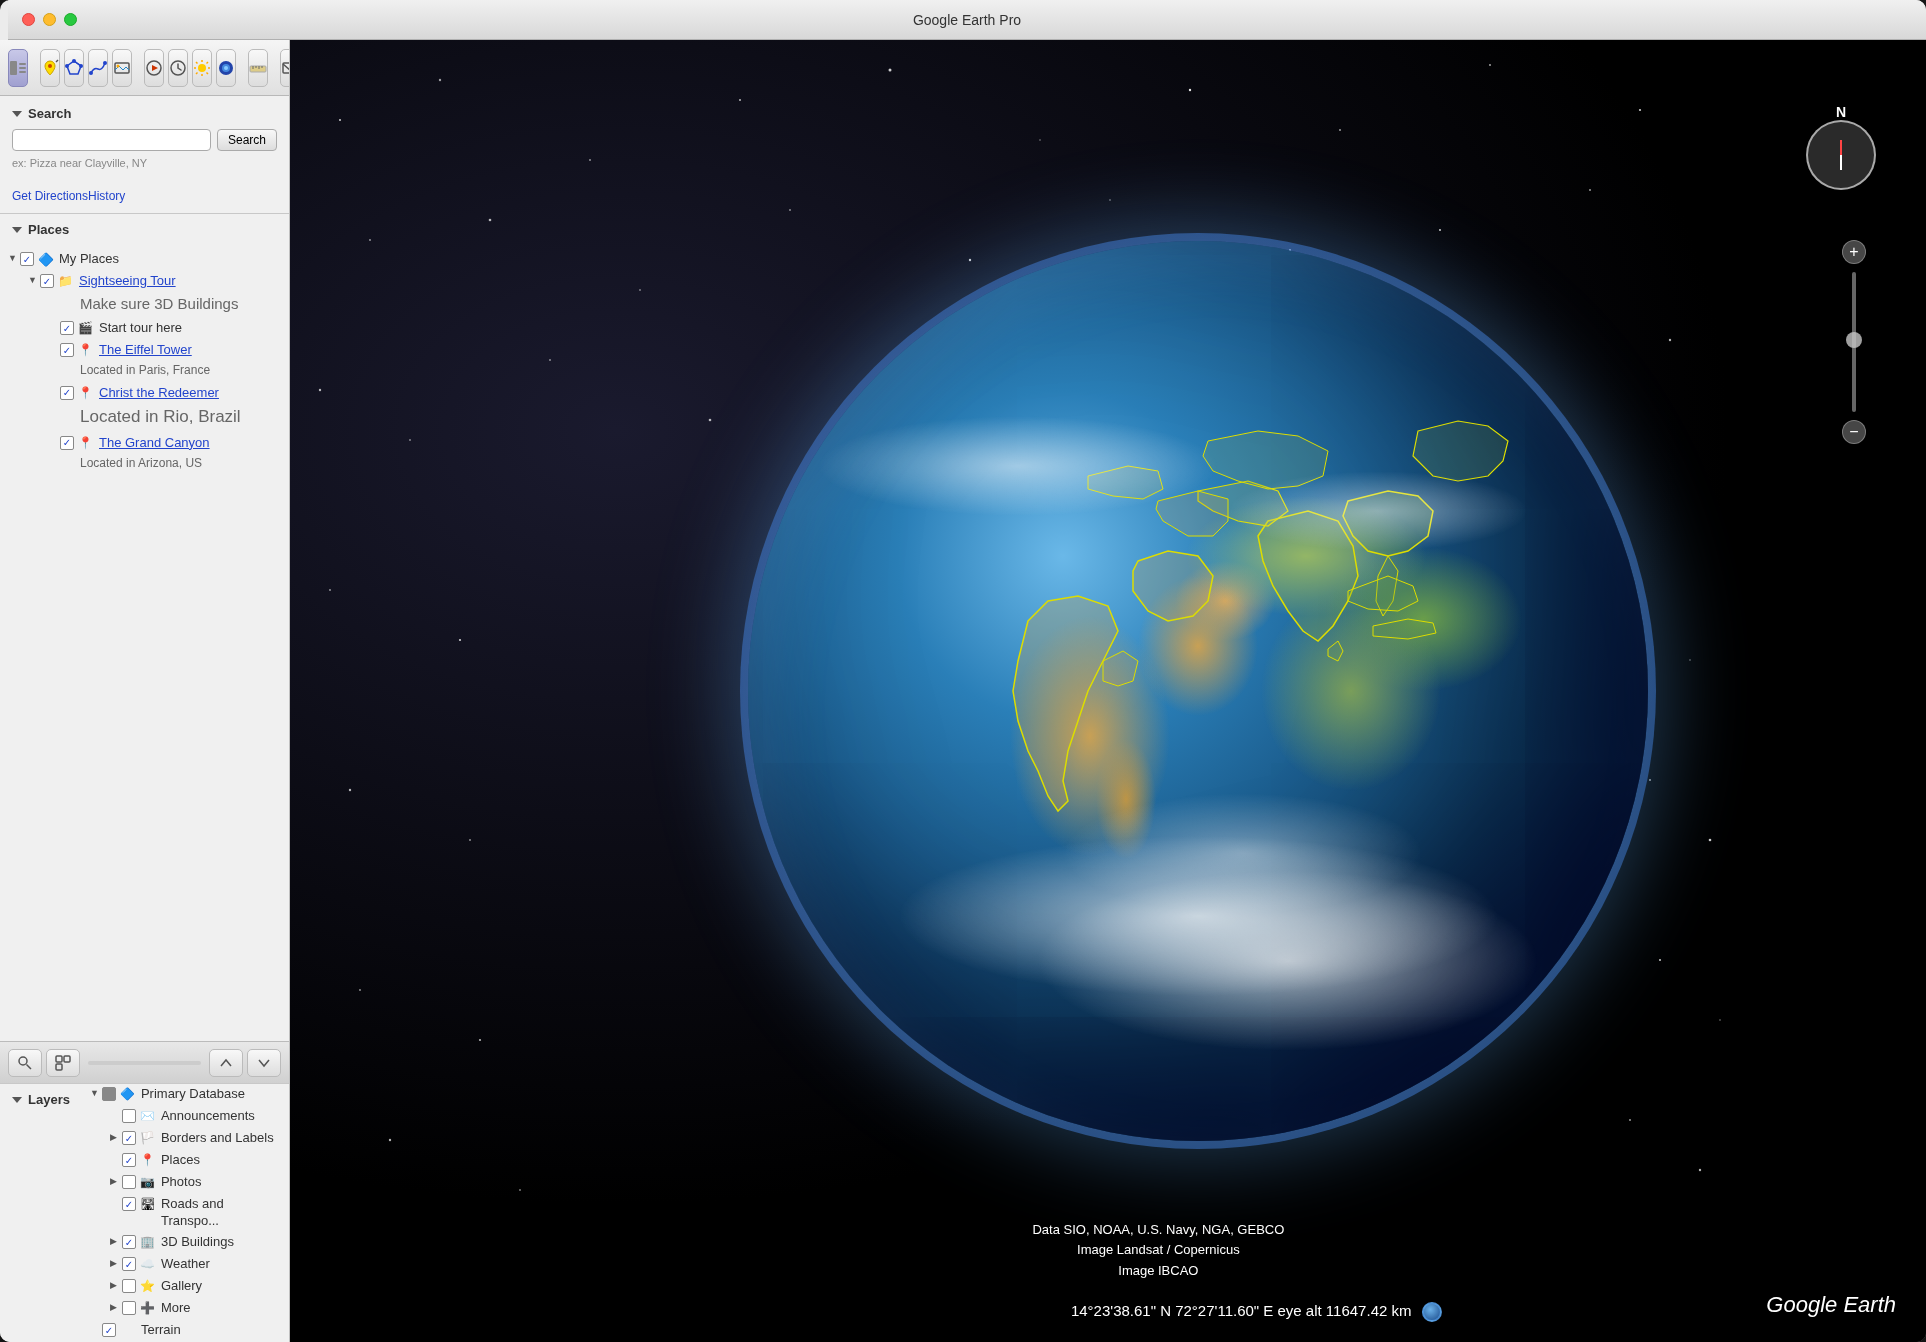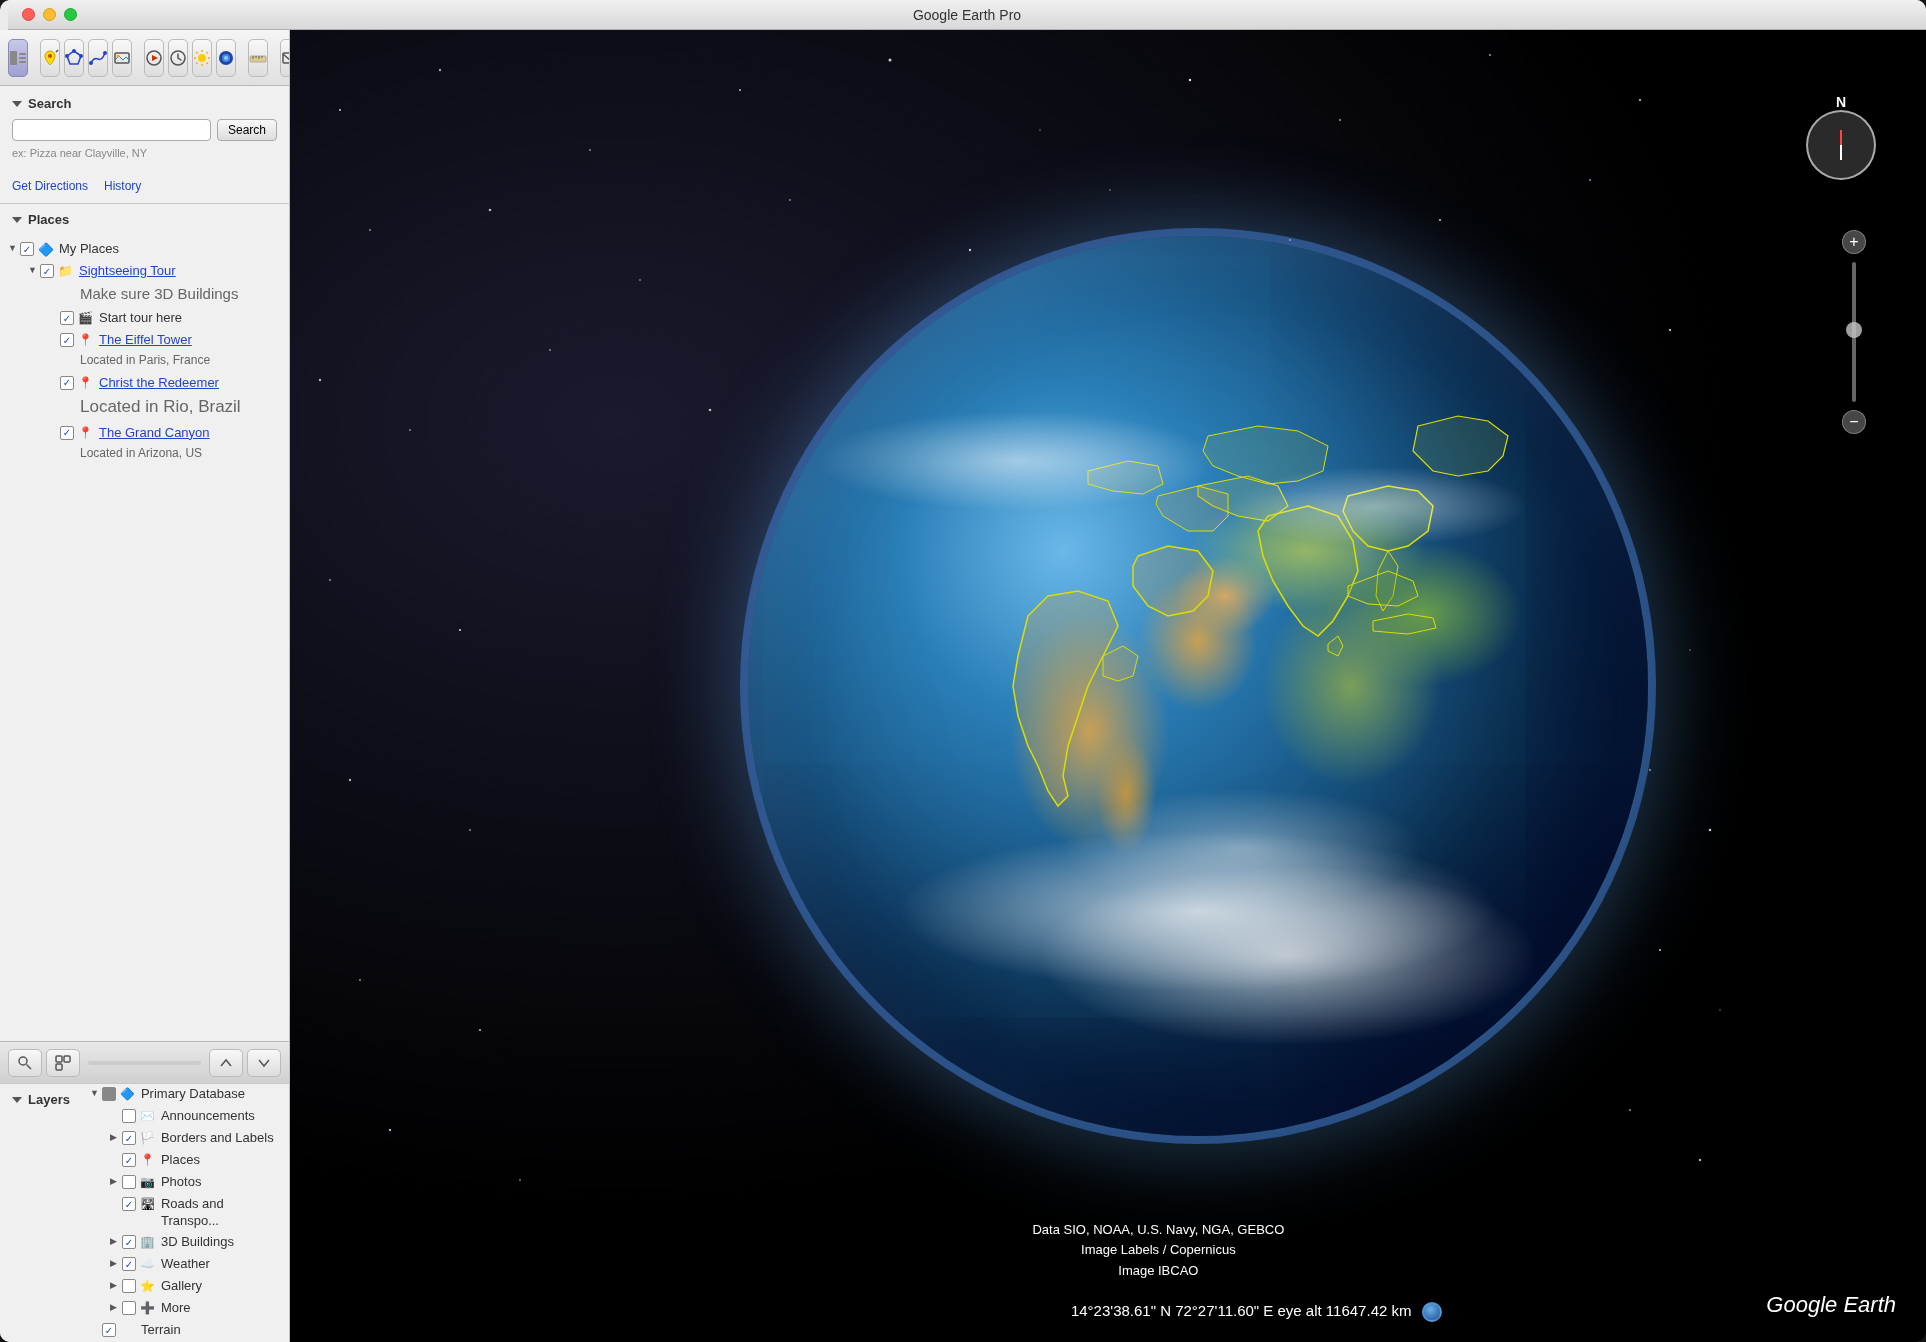--- a/index.html
+++ b/index.html
@@ -20,21 +20,21 @@
       background: #ececec;
       border-radius: 10px;
       overflow: hidden;
       position: relative;
       display: flex;
       flex-direction: column;
       box-shadow: 0 20px 60px rgba(0,0,0,0.6);
     }
 
     .title-bar {
-      height: 30px;
+      height: 40px;
       background: linear-gradient(to bottom, #f0f0f0, #d8d8d8);
       display: flex;
       align-items: center;
       justify-content: center;
       border-bottom: 1px solid #b0b0b0;
       flex-shrink: 0;
       position: relative;
       margin-left: 8px;
     }
 
@@ -172,21 +172,21 @@
     }
 
     .search-hint {
       font-size: 11px;
       color: #888;
       margin-bottom: 20px;
     }
 
     .search-links {
       display: flex;
-      gap: 16px;
+      gap: 0;
     }
 
     .search-link {
       font-size: 12px;
       color: #2244cc;
       cursor: pointer;
       font-weight: 500;
     }
 
     
@@ -930,21 +930,21 @@
 
             <path d="M410 260 L450 250 L480 258 L480 280 L465 295 L440 295 L415 280 L408 268 Z" fill="rgba(200,160,80,0.2)" stroke="#dddd00" stroke-width="1"></path>
 
             <path d="M340 235 L380 225 L410 230 L415 248 L395 258 L365 255 L340 248 Z" fill="rgba(160,170,100,0.2)" stroke="#dddd00" stroke-width="1"></path>
           </svg>
         </div>
       </div>
 
       <div class="attribution">
         <div>Data SIO, NOAA, U.S. Navy, NGA, GEBCO</div>
-        <div>Image Labels / Copernicus</div>
+        <div>Image Landsat / Copernicus</div>
         <div>Image IBCAO</div>
       </div>
 
       <div class="coords-bar">
         <span>14°23'38.61" N  72°27'11.60" E  eye alt 11647.42 km</span>
         <span style="display:inline-block; width:20px; height:20px; border-radius:50%; background: radial-gradient(circle at 40% 35%, #6ab0e8, #1a4a8a); border: 2px solid rgba(100,180,255,0.5); vertical-align: middle; margin-left: 6px;"></span>
       </div>
 
       <div class="ge-watermark">
         <span>Google Earth</span>

